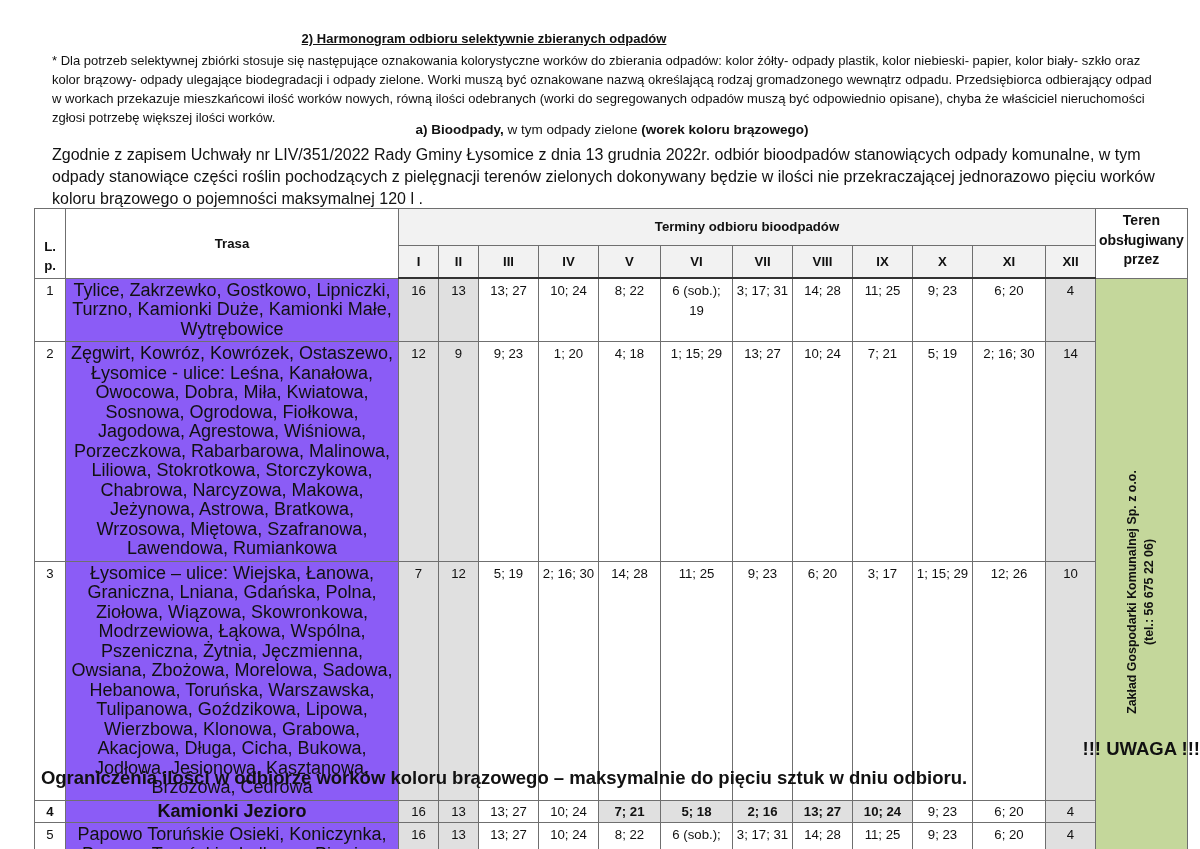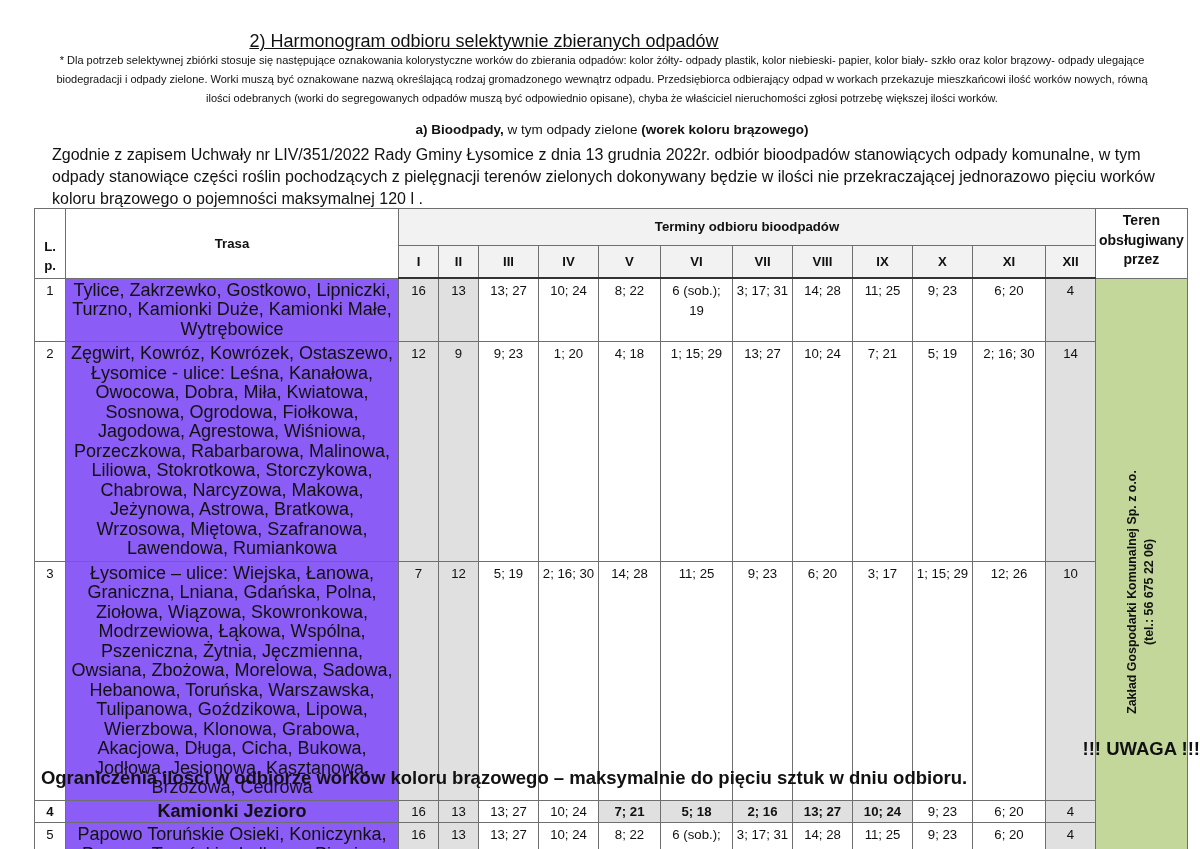--- a/index.html
+++ b/index.html
@@ -2,25 +2,25 @@
 <html><head>
 <meta charset="utf-8">
 <style>
   html, body { margin: 0; padding: 0; background: #ffffff; }
   body {
     width: 1200px; height: 849px; position: relative; overflow: hidden;
     font-family: "Liberation Sans", "DejaVu Sans", sans-serif; color: #111;
   }
   .title {
     position: absolute; top: 31px; left: 0; width: 968px; text-align: center;
-    font-size: 18px; font-weight: normal; text-decoration: underline;
+    font-size: 13px; font-weight: bold; text-decoration: underline;
   }
   .intro {
     position: absolute; top: 51px; left: 52px; width: 1100px;
-    font-size: 11px; line-height: 19px; text-align: center;
+    font-size: 13px; line-height: 19px; text-align: left;
   }
   .subtitle {
     position: absolute; top: 122px; left: 12px; width: 1200px; text-align: center;
     font-size: 13.5px;
   }
   .subtitle b { font-weight: bold; }
   .resolution {
     position: absolute; top: 144px; left: 52px; width: 1110px;
     font-size: 16px; line-height: 22px;
   }

